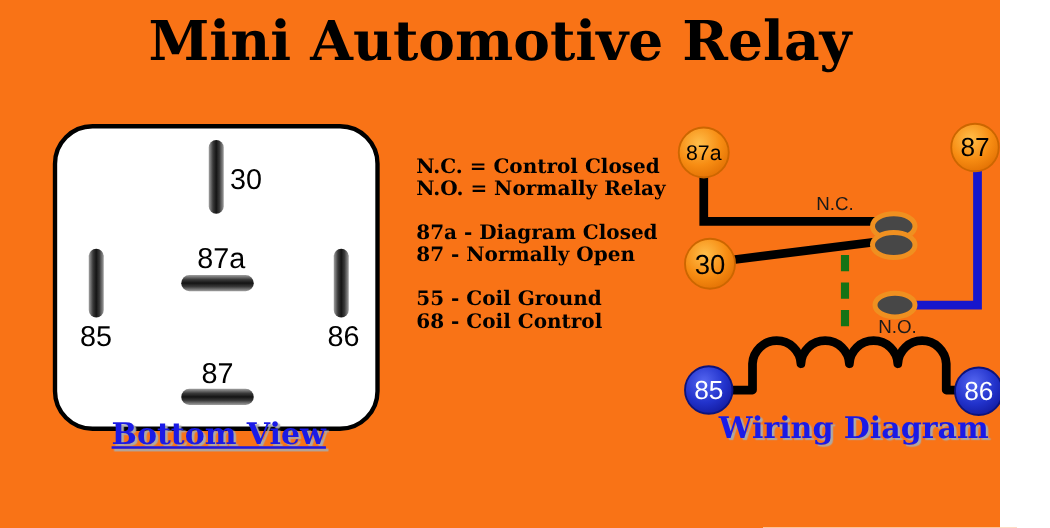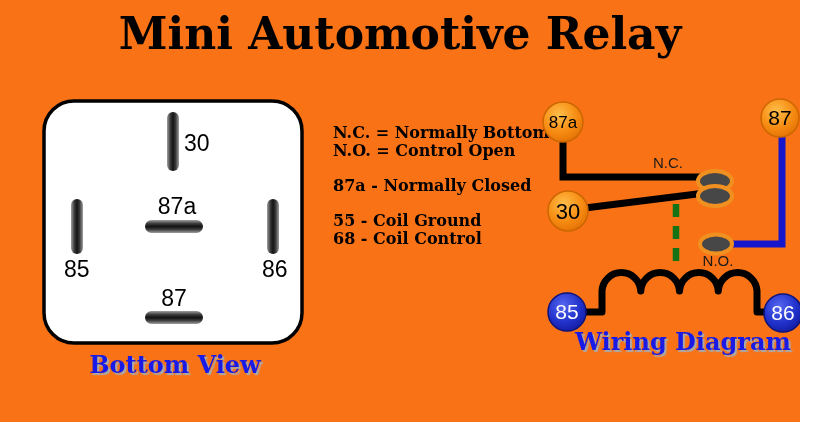--- a/index.html
+++ b/index.html
@@ -27,21 +27,21 @@
   .legend .legend-group:last-child{margin-bottom:0;}
   .svg-abs{position:absolute;}
   .caption{
     position:absolute;
     font-family:"DejaVu Serif",serif;
     font-weight:bold;font-size:24px;
     color:#1a1ae6;text-align:center;
     text-shadow:2px 2px 1px #aaa;
     white-space:nowrap;
   }
-  .caption-bottom{left:30px;width:290px;top:350px;}
+  .caption-bottom{left:30px;width:290px;top:332px;text-decoration:underline;}
   .caption-wiring{left:533px;width:300px;top:327px;}
   .pin-label{font-family:"Liberation Sans",sans-serif;font-size:23px;fill:#000;}
   .contact-label{font-family:"Liberation Sans",sans-serif;font-size:15px;fill:#1a1a1a;}
   .term-label{font-family:"Liberation Sans",sans-serif;fill:#000;}
   .term-label-white{font-family:"Liberation Sans",sans-serif;fill:#fff;}
 </style>
 </head>
 <body>
 
 <div class="canvas">
@@ -76,25 +76,26 @@
 
     <text class="pin-label" x="184" y="151" text-anchor="start">30</text>
     <text class="pin-label" x="177" y="214" text-anchor="middle">87a</text>
     <text class="pin-label" x="64" y="277" text-anchor="start">85</text>
     <text class="pin-label" x="262" y="277" text-anchor="start">86</text>
     <text class="pin-label" x="174" y="306" text-anchor="middle">87</text>
   </svg>
 
   <div class="legend">
     <div class="legend-group">
-      <p>N.C. = Normally Bottom</p>
-      <p>N.O. = Control Open</p>
+      <p>N.C. = Control Closed</p>
+      <p>N.O. = Normally Relay</p>
     </div>
     <div class="legend-group">
-      <p>87a - Normally Closed</p>
+      <p>87a - Diagram Closed</p>
+      <p>87 - Normally Open</p>
     </div>
     <div class="legend-group">
       <p>55 - Coil Ground</p>
       <p>68 - Coil Control</p>
     </div>
   </div>
 
   <svg class="svg-abs" style="left:530px;top:90px" width="310" height="290" viewBox="530 90 310 290">
     <defs>
       <radialGradient id="orangeGrad" cx="0.4" cy="0.32" r="0.8">

